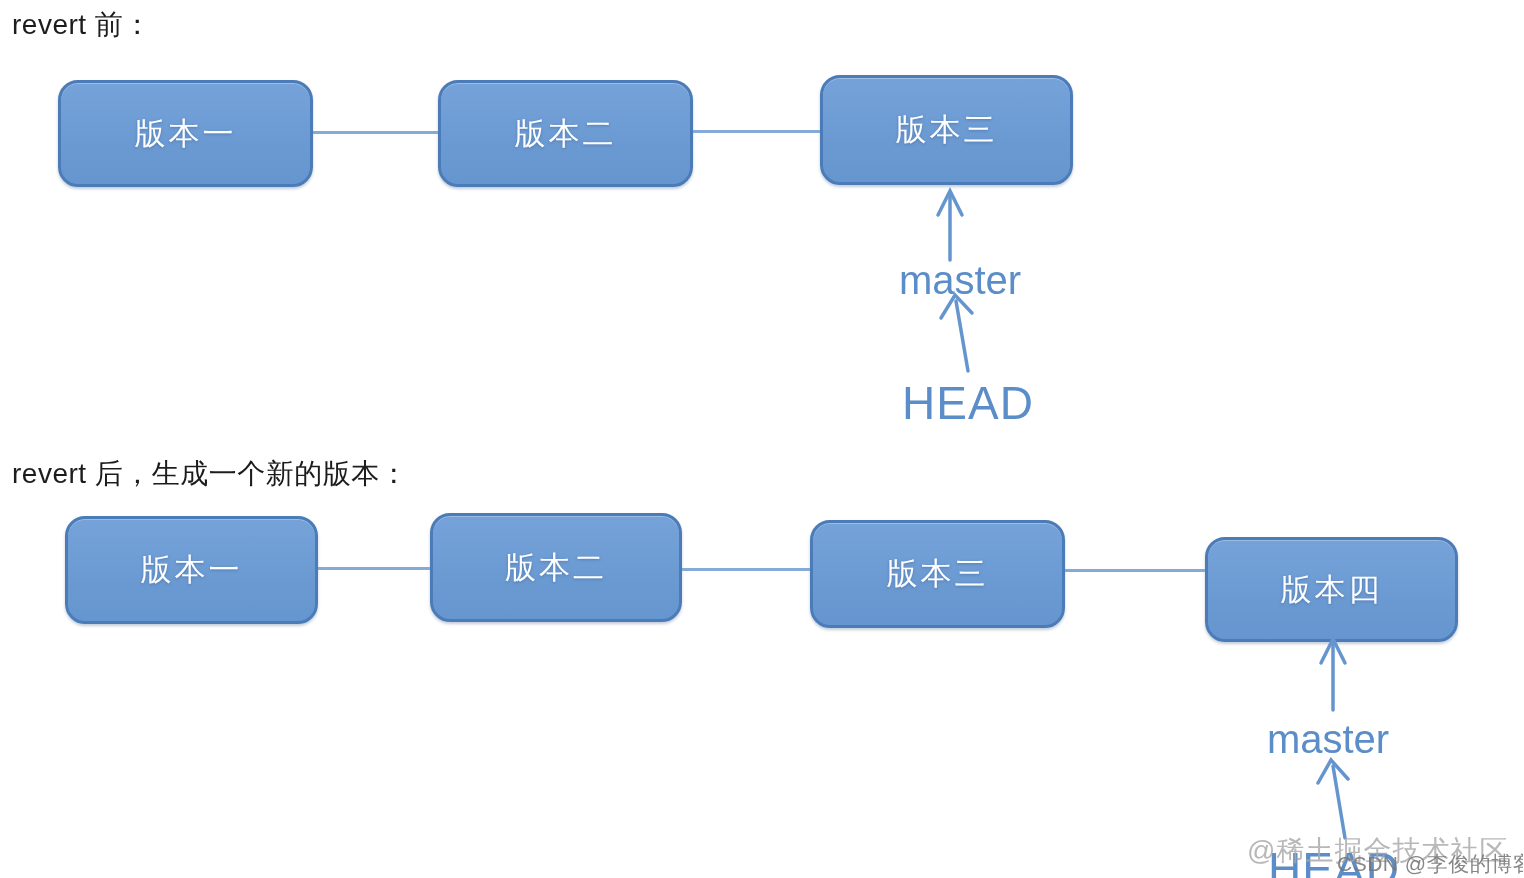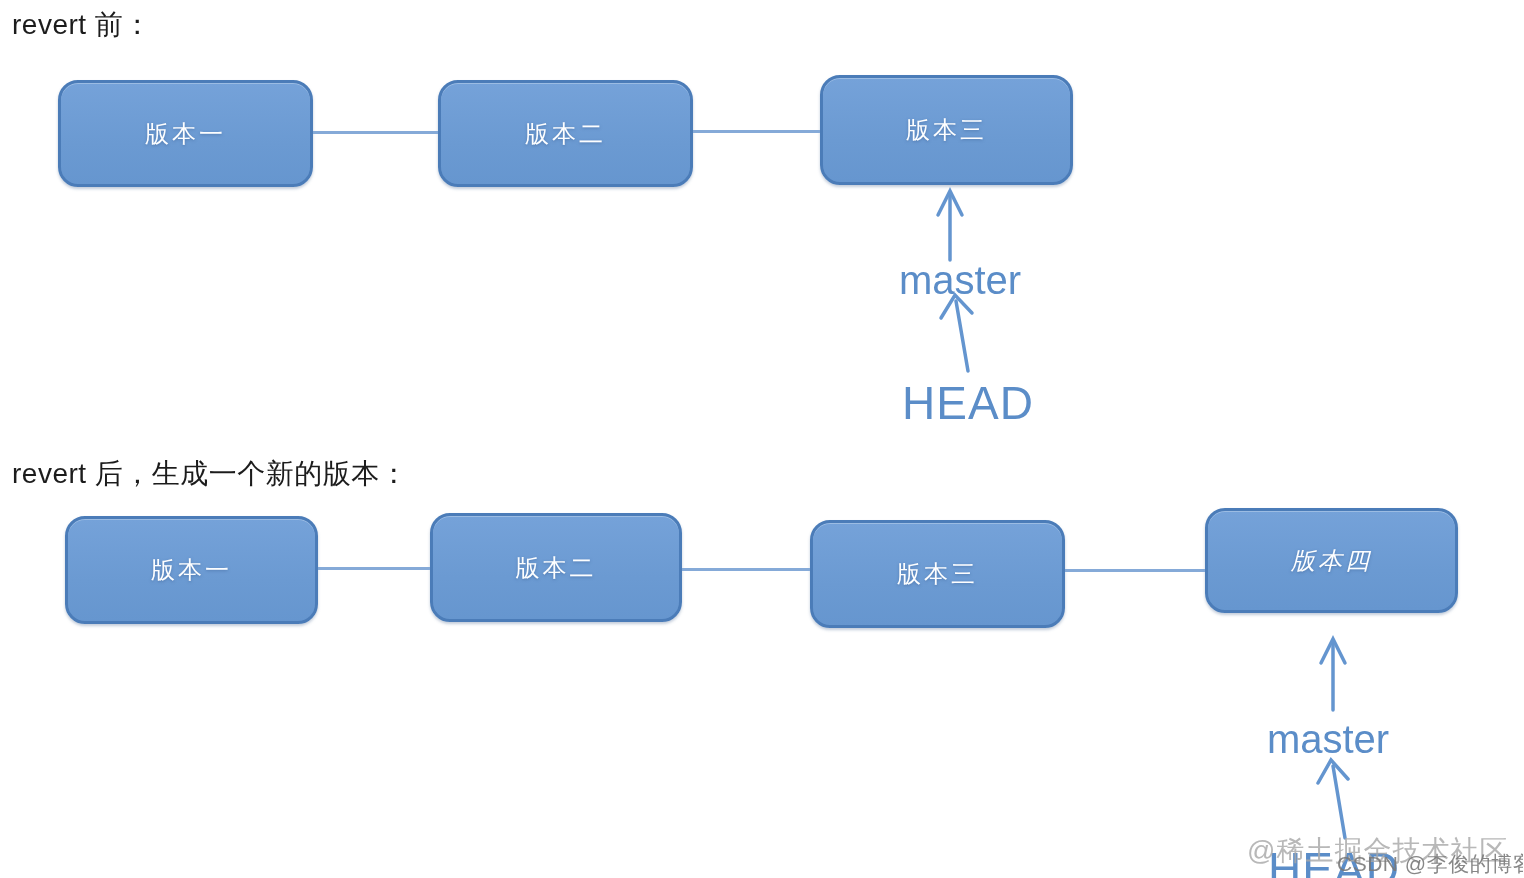--- a/index.html
+++ b/index.html
@@ -10,21 +10,21 @@
   .sec-title{
     position:absolute;color:#1c1c1c;font-size:28px;letter-spacing:0.5px;
     font-family:"Liberation Sans","DejaVu Sans",sans-serif;white-space:nowrap;
   }
   .vbox{
     position:absolute;box-sizing:border-box;border-radius:20px;
     border:3px solid #4b7cb8;
     background:linear-gradient(180deg,#75a2d9 0%,#6b9ad2 60%,#6696cf 100%);
     box-shadow:inset 0 1px 0 rgba(255,255,255,.28), 0 2px 3px rgba(80,110,150,.35);
     color:#fdfeff;display:flex;align-items:center;justify-content:center;
-    font-size:24px;letter-spacing:3px;
+    font-size:31px;letter-spacing:3px;
     text-shadow:0 1px 3px rgba(60,95,145,.55);
   }
   .link{position:absolute;height:3px;background:#85aad8;}
   .blabel{
     position:absolute;color:#5b8dc8;white-space:nowrap;
     transform:translateX(-50%);
     font-family:"Liberation Sans","DejaVu Sans",sans-serif;
   }
   .master-label{font-size:40px;}
   .head-label{font-size:46px;letter-spacing:1px;}
@@ -51,21 +51,21 @@
   <div class="link" style="left:693px;top:130px;width:127px;"></div>
 
   <div class="blabel master-label" style="left:960px;top:258px;">master</div>
   <div class="blabel head-label" style="left:968px;top:376px;">HEAD</div>
 
   <div class="sec-title" style="left:12px;top:455px;">revert 后，生成一个新的版本：</div>
 
   <div class="vbox" style="left:65px;top:516px;width:253px;height:108px;">版本一</div>
   <div class="vbox" style="left:430px;top:513px;width:252px;height:109px;">版本二</div>
   <div class="vbox" style="left:810px;top:520px;width:255px;height:108px;">版本三</div>
-  <div class="vbox" style="left:1205px;top:508px;width:253px;height:105px;font-style:italic;">版本四</div>
+  <div class="vbox" style="left:1205px;top:537px;width:253px;height:105px;">版本四</div>
 
   <div class="link" style="left:318px;top:567px;width:112px;"></div>
   <div class="link" style="left:682px;top:568px;width:128px;"></div>
   <div class="link" style="left:1065px;top:569px;width:140px;"></div>
 
   <div class="blabel master-label" style="left:1328px;top:717px;">master</div>
   <div class="blabel head-label" style="left:1334px;top:842px;">HEAD</div>
 
   <svg class="overlay" width="1524" height="878" viewBox="0 0 1524 878">
     <g stroke="#6495cf" stroke-width="3.5" fill="none" stroke-linecap="round">

